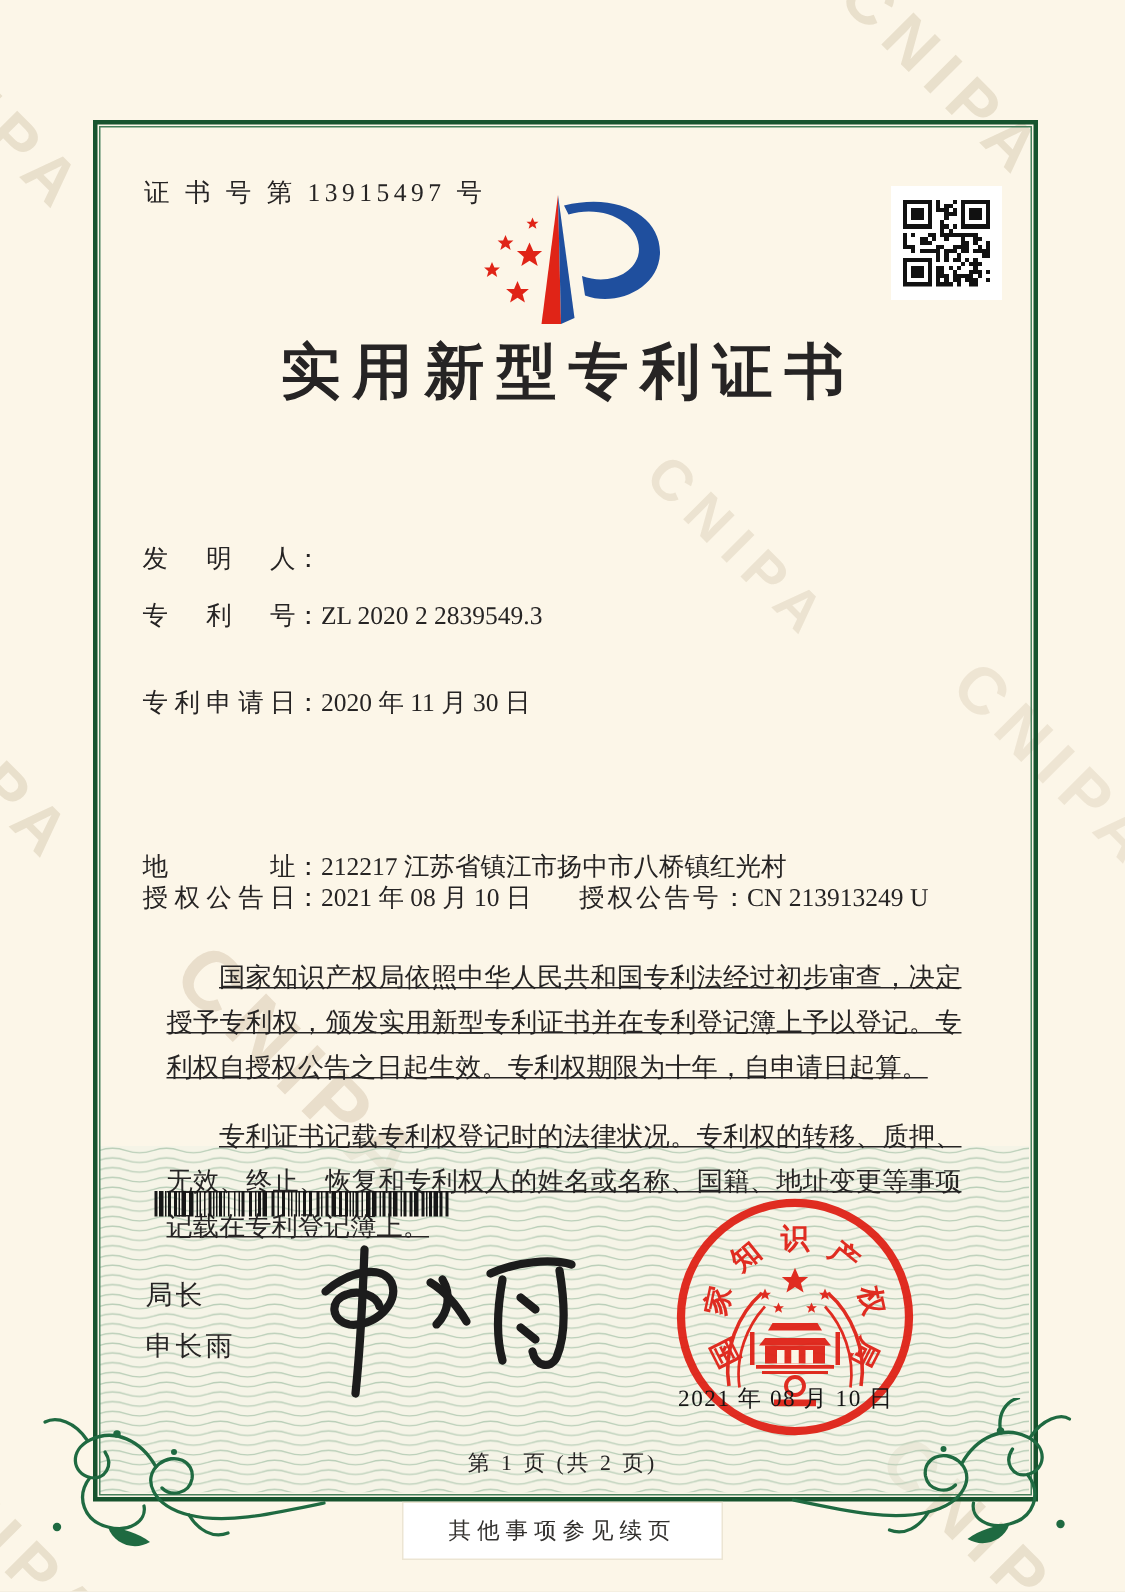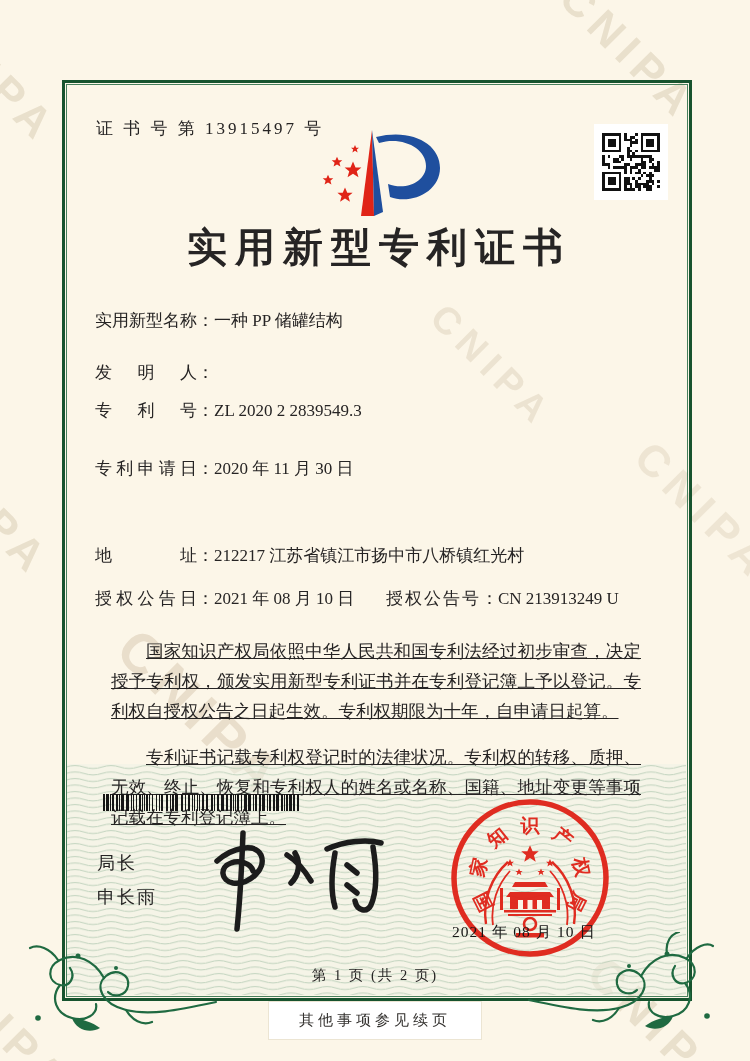--- a/index.html
+++ b/index.html
@@ -232,38 +232,35 @@
         <rect x="10" y="20" width="1" height="1" fill="#111"></rect>
         <rect x="11" y="20" width="1" height="1" fill="#111"></rect>
         <rect x="13" y="20" width="1" height="1" fill="#111"></rect>
         <rect x="16" y="20" width="1" height="1" fill="#111"></rect>
         <rect x="17" y="20" width="1" height="1" fill="#111"></rect>
       </svg>
   </div>
 
   <div class="title">实用新型专利证书</div>
 
-  <div class="frow" style="top:308px;">
-    <span class="flabel">实用新型名称</span><span class="colon">：</span><span class="fval">一种 PP 储罐结构</span>
-  </div>
 
   <div class="frow" style="top:360px;">
     <span class="flabel">发明人</span><span class="colon">：</span>
   </div>
 
   <div class="frow" style="top:398px;">
     <span class="flabel">专利号</span><span class="colon">：</span><span class="fval">ZL 2020 2 2839549.3</span>
   </div>
 
   <div class="frow" style="top:456px;">
     <span class="flabel">专利申请日</span><span class="colon">：</span><span class="fval">2020 年 11 月 30 日</span>
   </div>
 
 
-  <div class="frow" style="top:543px;">
+  <div class="frow" style="top:565px;">
     <span class="flabel">地址</span><span class="colon">：</span><span class="fval">212217 江苏省镇江市扬中市八桥镇红光村</span>
   </div>
 
   <div class="frow" style="top:586px;">
     <span class="flabel">授权公告日</span><span class="colon">：</span><span class="fval-fixed">2021 年 08 月 10 日</span><span class="lbl2">授权公告号</span><span class="colon">：</span><span class="fval">CN 213913249 U</span>
   </div>
 
   <div class="paras">
     <p>国家知识产权局依照中华人民共和国专利法经过初步审查，决定授予专利权，颁发实用新型专利证书并在专利登记簿上予以登记。专利权自授权公告之日起生效。专利权期限为十年，自申请日起算。</p>
     <p>专利证书记载专利权登记时的法律状况。专利权的转移、质押、无效、终止、恢复和专利权人的姓名或名称、国籍、地址变更等事项记载在专利登记簿上。</p>

